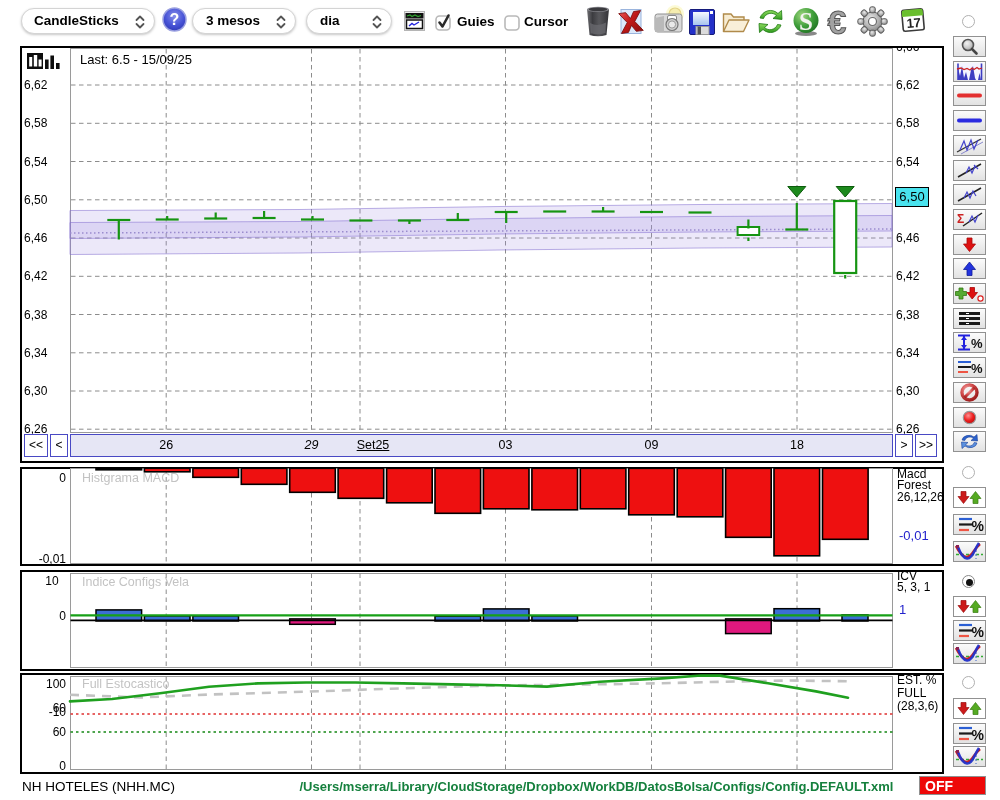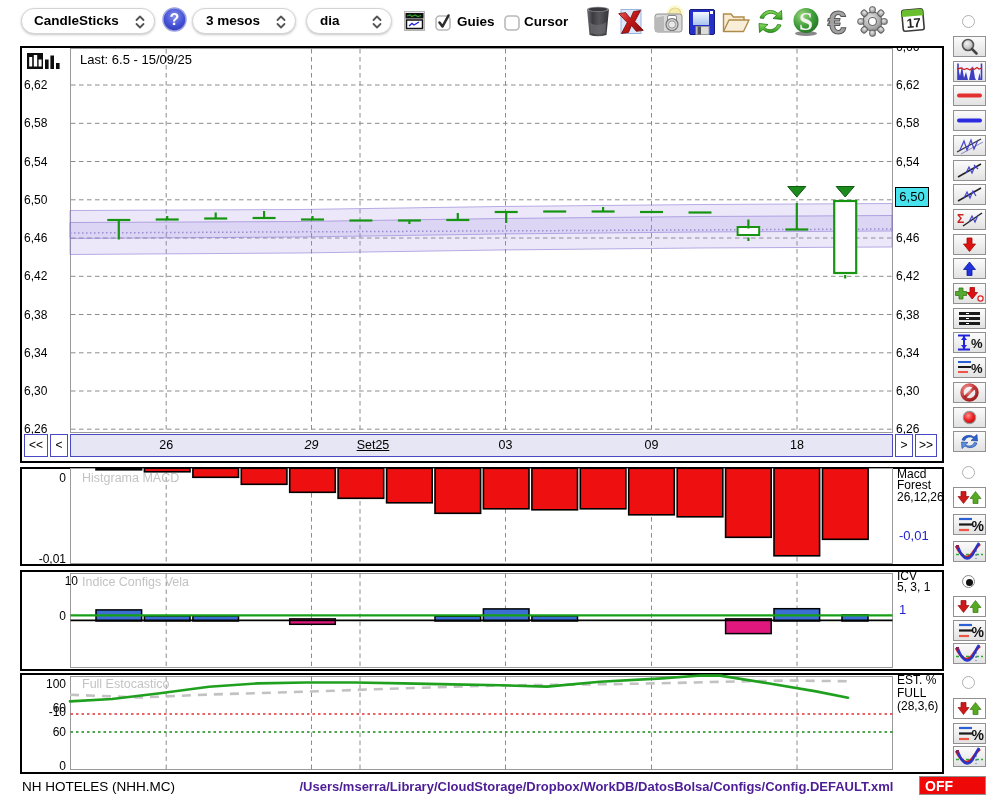--- a/index.html
+++ b/index.html
@@ -323,33 +323,33 @@
 <div class="lbl" style="left:621.5px;top:422px;width:60px;text-align:center;font-size:12.5px;margin-top:16px;">09</div>
 <div class="lbl" style="left:767px;top:438px;width:60px;text-align:center;font-size:12.5px;">18</div>
 <div class="navb" style="left:895px;top:433.5px;width:18px;">&gt;</div>
 <div class="navb" style="left:915px;top:433.5px;width:22px;">&gt;&gt;</div>
 <div class="gtitle" style="left:82px;top:471px;">Histgrama MACD</div>
 <div class="lblr" style="left:36px;top:470.5px;width:30px;">0</div>
 <div class="lblr" style="left:30px;top:551.5px;width:36px;">-0,01</div>
 <div class="lbl" style="left:897px;top:468.5px;font-size:12px;line-height:11.5px;">Macd<br>Forest<br>26,12,26</div>
 <div class="lbl" style="left:899px;top:528px;color:#2222cc;font-size:13px;">-0,01</div>
 <div class="gtitle" style="left:82px;top:574.5px;">Indice Configs Vela</div>
-<div class="lblr" style="left:48px;top:573.5px;width:30px;">10</div>
+<div class="lblr" style="left:37px;top:573.5px;width:30px;text-align:center;">10</div>
 <div class="lblr" style="left:36px;top:608.5px;width:30px;">0</div>
 <div class="lblr" style="left:30px;top:656.5px;width:36px;margin-top:48px;">-10</div>
 <div class="lbl" style="left:897px;top:570.5px;font-size:12px;line-height:11.5px;">ICV<br>5, 3, 1</div>
 <div class="lbl" style="left:899px;top:602px;color:#2222cc;font-size:13px;">1</div>
 <div class="gtitle" style="left:82px;top:677px;">Full Estocastico</div>
 <div class="lblr" style="left:36px;top:676.5px;width:30px;">100</div>
 <div class="lblr" style="left:36px;top:701px;width:30px;">60</div>
 <div class="lblr" style="left:36px;top:725px;width:30px;">60</div>
 <div class="lblr" style="left:36px;top:758.5px;width:30px;">0</div>
 <div class="lbl" style="left:897px;top:674px;font-size:12px;line-height:13px;">EST. %<br>FULL<br>(28,3,6)</div>
 <div class="lbl" style="left:22px;top:779px;font-size:13.5px;">NH HOTELES (NHH.MC)</div>
-<div class="lbl" style="left:0;top:779px;width:943px;text-align:center;font-size:13px;font-weight:700;color:#4c1d95;padding-left:250px;box-sizing:border-box;">/Users/mserra/Library/CloudStorage/Dropbox/WorkDB/DatosBolsa/Configs/Config.DEFAULT.xml</div>
+<div class="lbl" style="left:0;top:779px;width:943px;text-align:center;font-size:13px;font-weight:700;color:#15803d;padding-left:250px;box-sizing:border-box;">/Users/mserra/Library/CloudStorage/Dropbox/WorkDB/DatosBolsa/Configs/Config.DEFAULT.xml</div>
 <div class="abs" style="left:919px;top:776px;width:67px;height:18.5px;background:#ee0808;border:1.5px solid #909090;">
     <span style="position:absolute;left:5px;top:1px;font-size:14px;font-weight:bold;color:#fff;">OFF</span>
   </div>
 <div class="sbtn" style="left:953px;top:36.0px;">
     <svg width="31" height="19" viewBox="0 0 31 19" style="position:absolute;left:0;top:0;">
       <defs>
         <radialGradient id="mg" cx="40%" cy="35%" r="70%">
           <stop offset="0%" stop-color="#f2f2f2"></stop>
           <stop offset="60%" stop-color="#c8c8c8"></stop>
           <stop offset="100%" stop-color="#9a9a9a"></stop>

